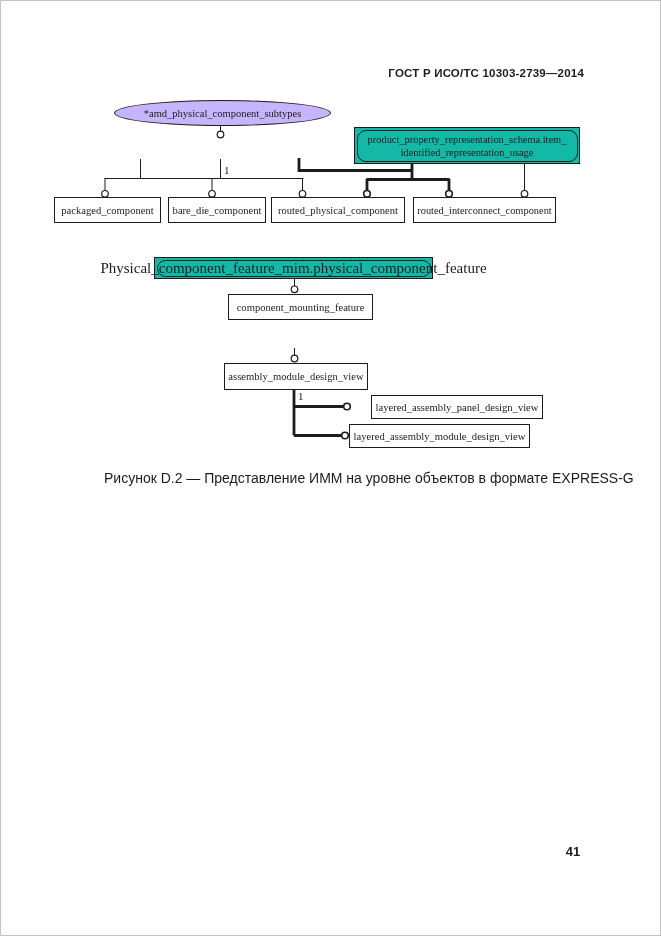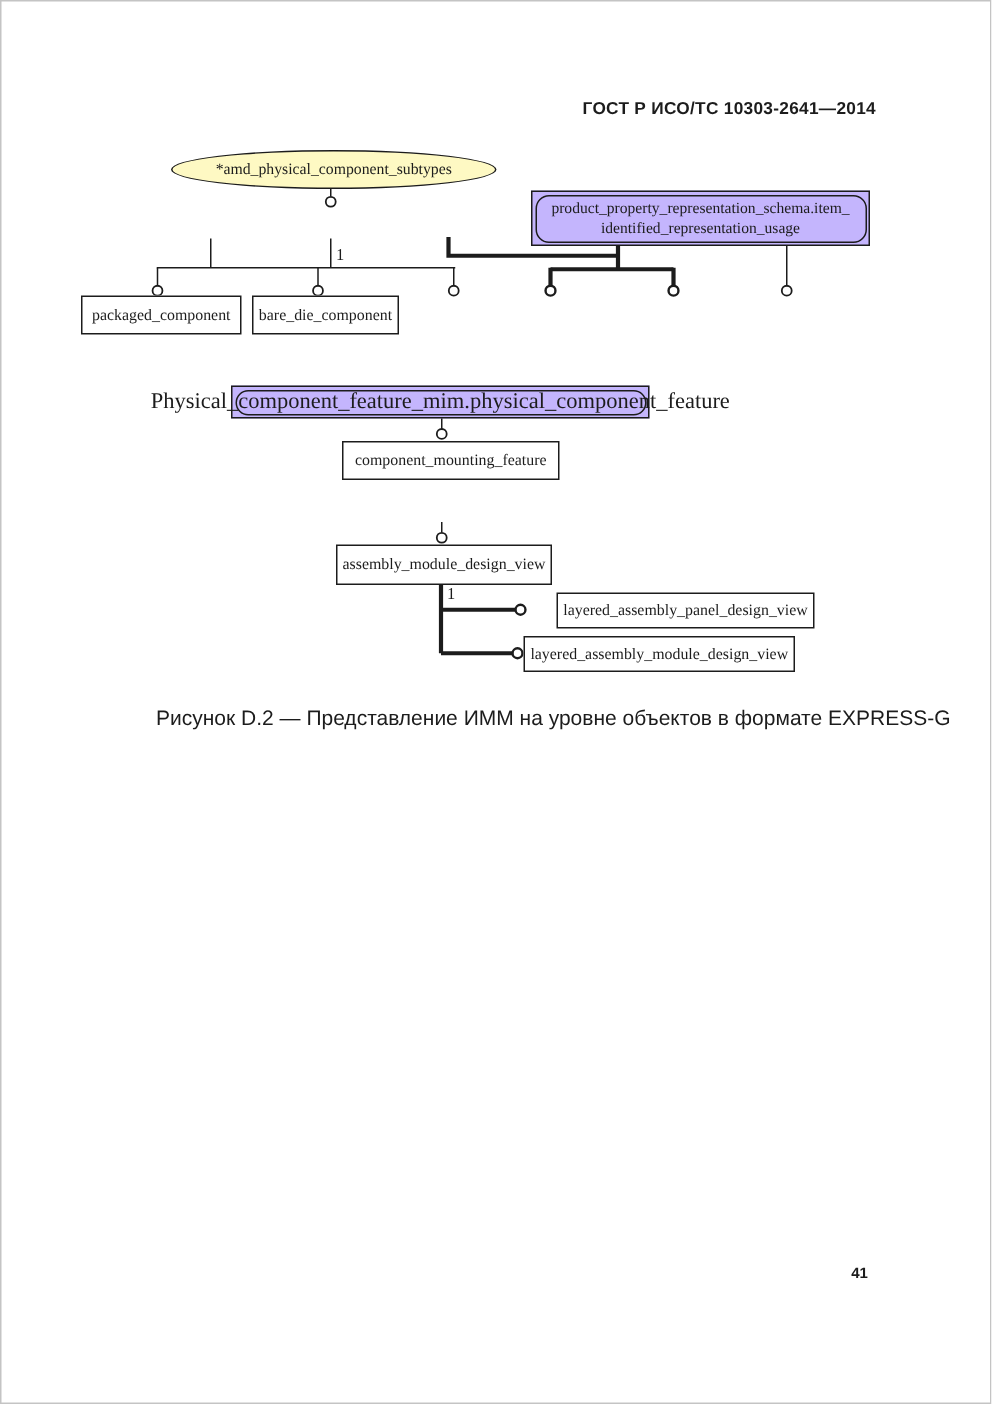--- a/index.html
+++ b/index.html
@@ -13,50 +13,50 @@
     font-family:"Liberation Sans", sans-serif;font-weight:bold;
     font-size:11.5px;letter-spacing:.2px;white-space:nowrap;
   }
   .caption{
     position:absolute;left:103px;top:469px;
     font-family:"Liberation Sans", sans-serif;font-size:14px;
     white-space:nowrap;
   }
   .pagenum{
     position:absolute;left:560px;top:843px;width:24px;text-align:center;
-    font-family:"Liberation Sans", sans-serif;font-weight:bold;font-size:10px;
+    font-family:"Liberation Sans", sans-serif;font-weight:bold;font-size:13px;
   }
   svg.wires{position:absolute;left:0;top:0;z-index:1;}
   .oval{
     position:absolute;left:113px;top:99px;width:215px;height:24px;
-    border:1px solid #1c1c1c;border-radius:50%;background:#fef9c3;z-index:2;
+    border:1px solid #1c1c1c;border-radius:50%;background:#c4b5fd;z-index:2;
     display:flex;align-items:center;justify-content:center;
     font-size:10.5px;white-space:nowrap;
   }
-  .rbox{position:absolute;border:1px solid #1c1c1c;background:#c4b5fd;z-index:2;}
+  .rbox{position:absolute;border:1px solid #1c1c1c;background:#14b8a6;z-index:2;}
   .rinner{
     position:absolute;inset:1.5px;border:1px solid #1c1c1c;border-radius:9px;
     display:flex;flex-direction:column;align-items:center;justify-content:center;
     font-size:10.4px;line-height:13px;white-space:nowrap;text-align:center;
   }
   .ebox{
     position:absolute;border:1px solid #1c1c1c;background:#fff;z-index:2;
     display:flex;align-items:center;justify-content:center;
     font-size:10.6px;white-space:nowrap;text-align:center;
   }
   .card{
     position:absolute;z-index:2;font-size:11px;font-family:"Liberation Serif", serif;
   }
 </style>
 </head>
 <body>
 
 <div class="page">
 
-  <div class="hdr">ГОСТ Р ИСО/ТС 10303-2641—2014</div>
+  <div class="hdr">ГОСТ Р ИСО/ТС 10303-2739—2014</div>
 
   <svg class="wires" width="659" height="934" viewBox="0 0 659 934">
     <g stroke="#1c1c1c" fill="none" stroke-width="1">
       <path d="M219.5,123 V130"></path>
       <path d="M139.5,158 V177"></path>
       <path d="M219.5,158 V177"></path>
       <path d="M103.5,177.5 H302.5"></path>
       <path d="M104,177.5 V190"></path>
       <path d="M211,177.5 V190"></path>
       <path d="M301.5,177.5 V190"></path>
@@ -111,21 +111,27 @@
 
 
   <div class="ebox" style="left:53px;top:196px;width:105px;height:24px">
     <span>packaged_component</span>
   </div>
 
   <div class="ebox" style="left:167px;top:196px;width:96px;height:24px">
     <span>bare_die_component</span>
   </div>
 
+  <div class="ebox" style="left:270px;top:196px;width:132px;height:24px">
+    <span>routed_physical_component</span>
+  </div>
 
+  <div class="ebox" style="left:412px;top:196px;width:141px;height:24px;font-size:10.4px">
+    <span>routed_interconnect_component</span>
+  </div>
 
   <div class="ebox" style="left:227px;top:293px;width:143px;height:24px">
     <span>component_mounting_feature</span>
   </div>
 
   <div class="ebox" style="left:223px;top:362px;width:142px;height:25px">
     <span>assembly_module_design_view</span>
   </div>
 
   <div class="ebox" style="left:370px;top:394px;width:170px;height:22px">

